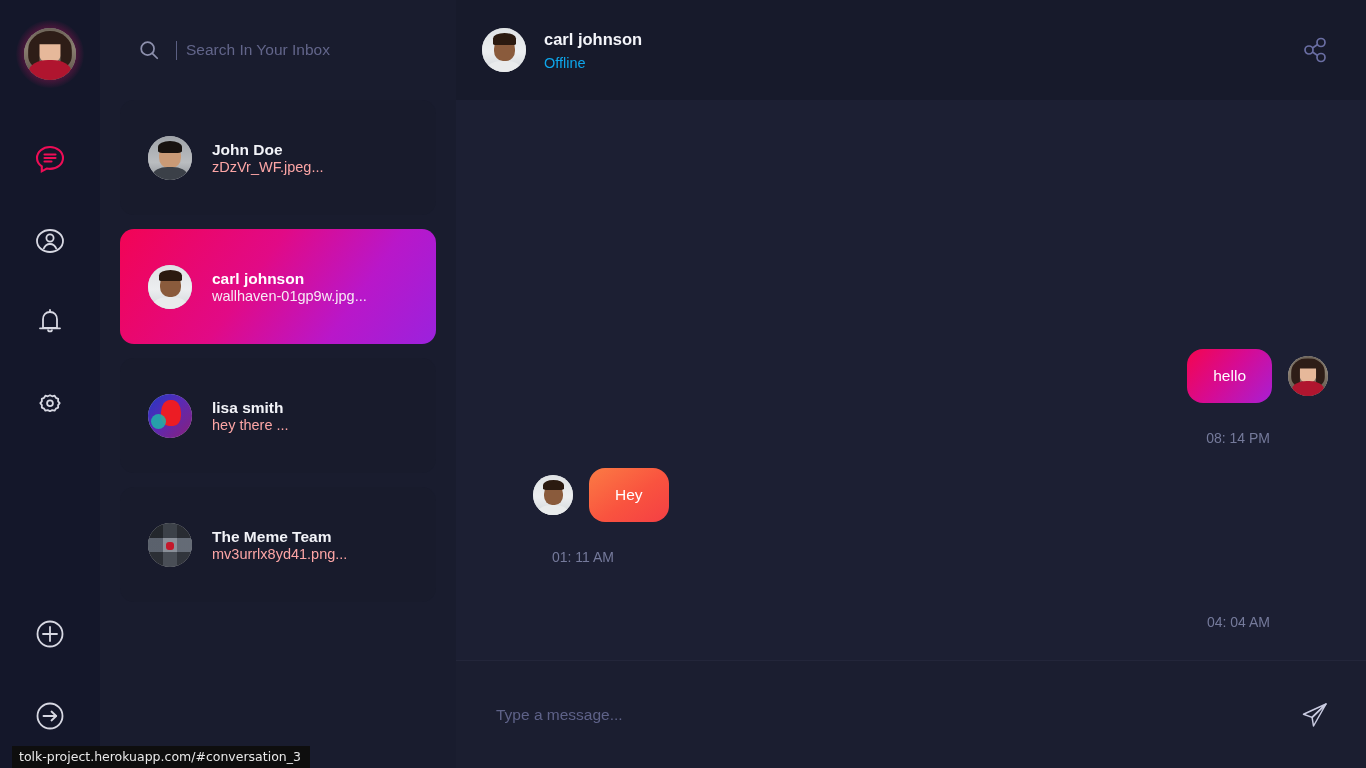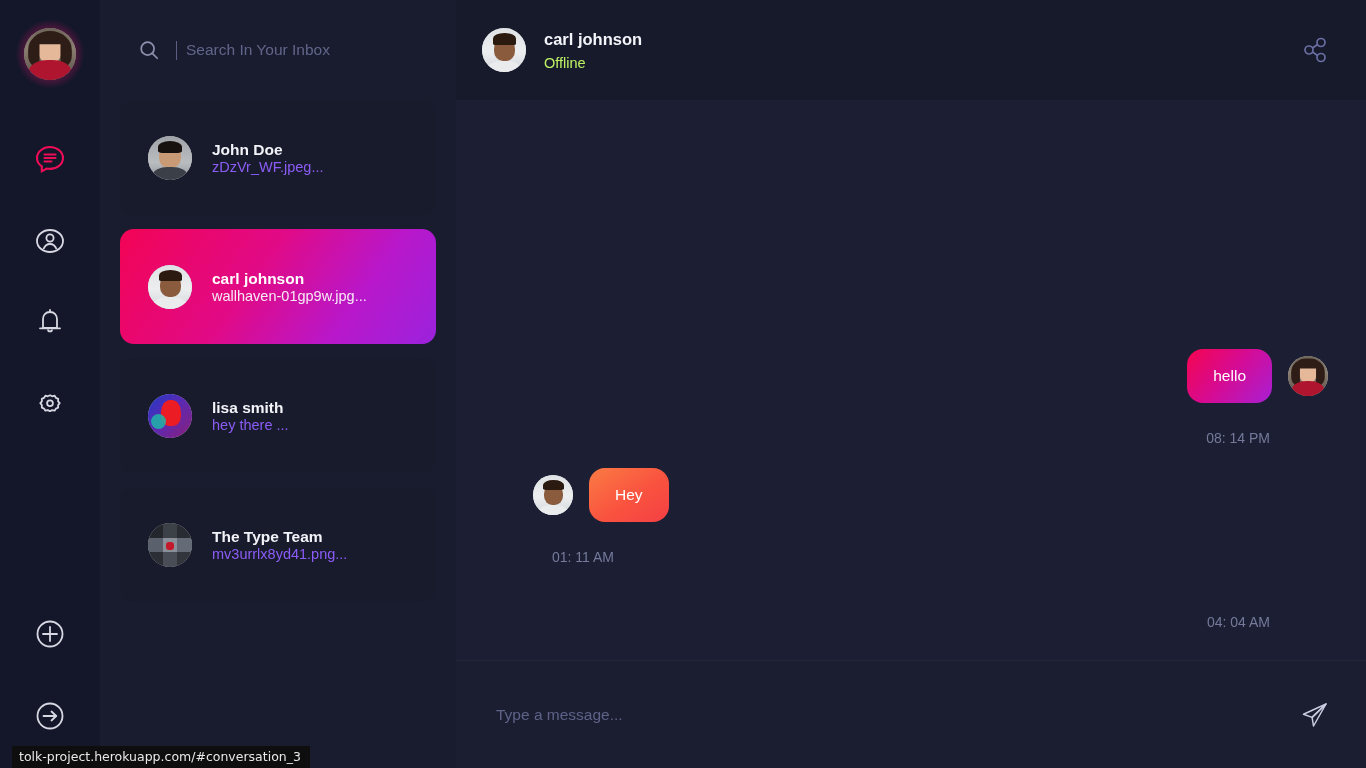--- a/index.html
+++ b/index.html
@@ -65,40 +65,40 @@
   }
   .conv.active {
     background: linear-gradient(125deg, #f20455 0%, #e10a86 42%, #b917c9 72%, #9b22dd 100%);
   }
   .conv-av {
     width: 44px; height: 44px; border-radius: 50%; overflow: hidden;
     flex: 0 0 44px; margin-right: 20px; background: #b9bac2;
   }
   .conv-txt { display: flex; flex-direction: column; overflow: hidden; }
   .conv-name { font-size: 15.5px; font-weight: bold; color: #f2f3f8; white-space: nowrap; }
-  .conv-sub { font-size: 14.5px; color: #8b5cf6; white-space: nowrap; }
+  .conv-sub { font-size: 14.5px; color: #fca5a5; white-space: nowrap; }
   .conv.active .conv-name { color: #ffffff; }
   .conv.active .conv-sub { color: #f7eaf6; }
 
   
   .chat {
     flex: 1 1 auto; height: 768px; background: #1c1f33;
     display: flex; flex-direction: column; position: relative;
   }
   .chat-header {
     height: 100px; flex: 0 0 100px; background: #171a2b;
     display: flex; align-items: center; padding: 0 34px 0 26px;
   }
   .chat-header-av {
     width: 44px; height: 44px; border-radius: 50%; overflow: hidden;
     flex: 0 0 44px; margin-right: 18px; background: #b9bac2;
   }
   .chat-header-txt { display: flex; flex-direction: column; gap: 6px; }
   .chat-header-name { font-size: 16.5px; font-weight: bold; color: #f4f5fa; }
-  .chat-header-status { font-size: 14.5px; color: #bef264; }
+  .chat-header-status { font-size: 14.5px; color: #0ea5e9; }
   .share-btn { margin-left: auto; width: 34px; height: 34px; cursor: pointer; display:flex; align-items:center; justify-content:center;}
 
   .msgs {
     flex: 1 1 auto; padding: 0 38px 0 38px; overflow: hidden;
     display: flex; flex-direction: column; justify-content: flex-end;
     padding-bottom: 8px;
   }
   .msg-block { display: flex; flex-direction: column; margin-bottom: 22px; }
   .msg-block.out { align-items: flex-end; }
   .msg-block.in  { align-items: flex-start; }
@@ -299,21 +299,21 @@
         </div>
       </div>
 
       <div class="conv">
         <div class="conv-av">
             <div class="av-art av-meme">
               <div class="g"></div>
             </div>
           </div>
         <div class="conv-txt">
-          <div class="conv-name">The Type Team</div>
+          <div class="conv-name">The Meme Team</div>
           <div class="conv-sub">mv3urrlx8yd41.png...</div>
         </div>
       </div>
 
     </div>
   </div>
 
   <div class="chat">
 
     <div class="chat-header">

